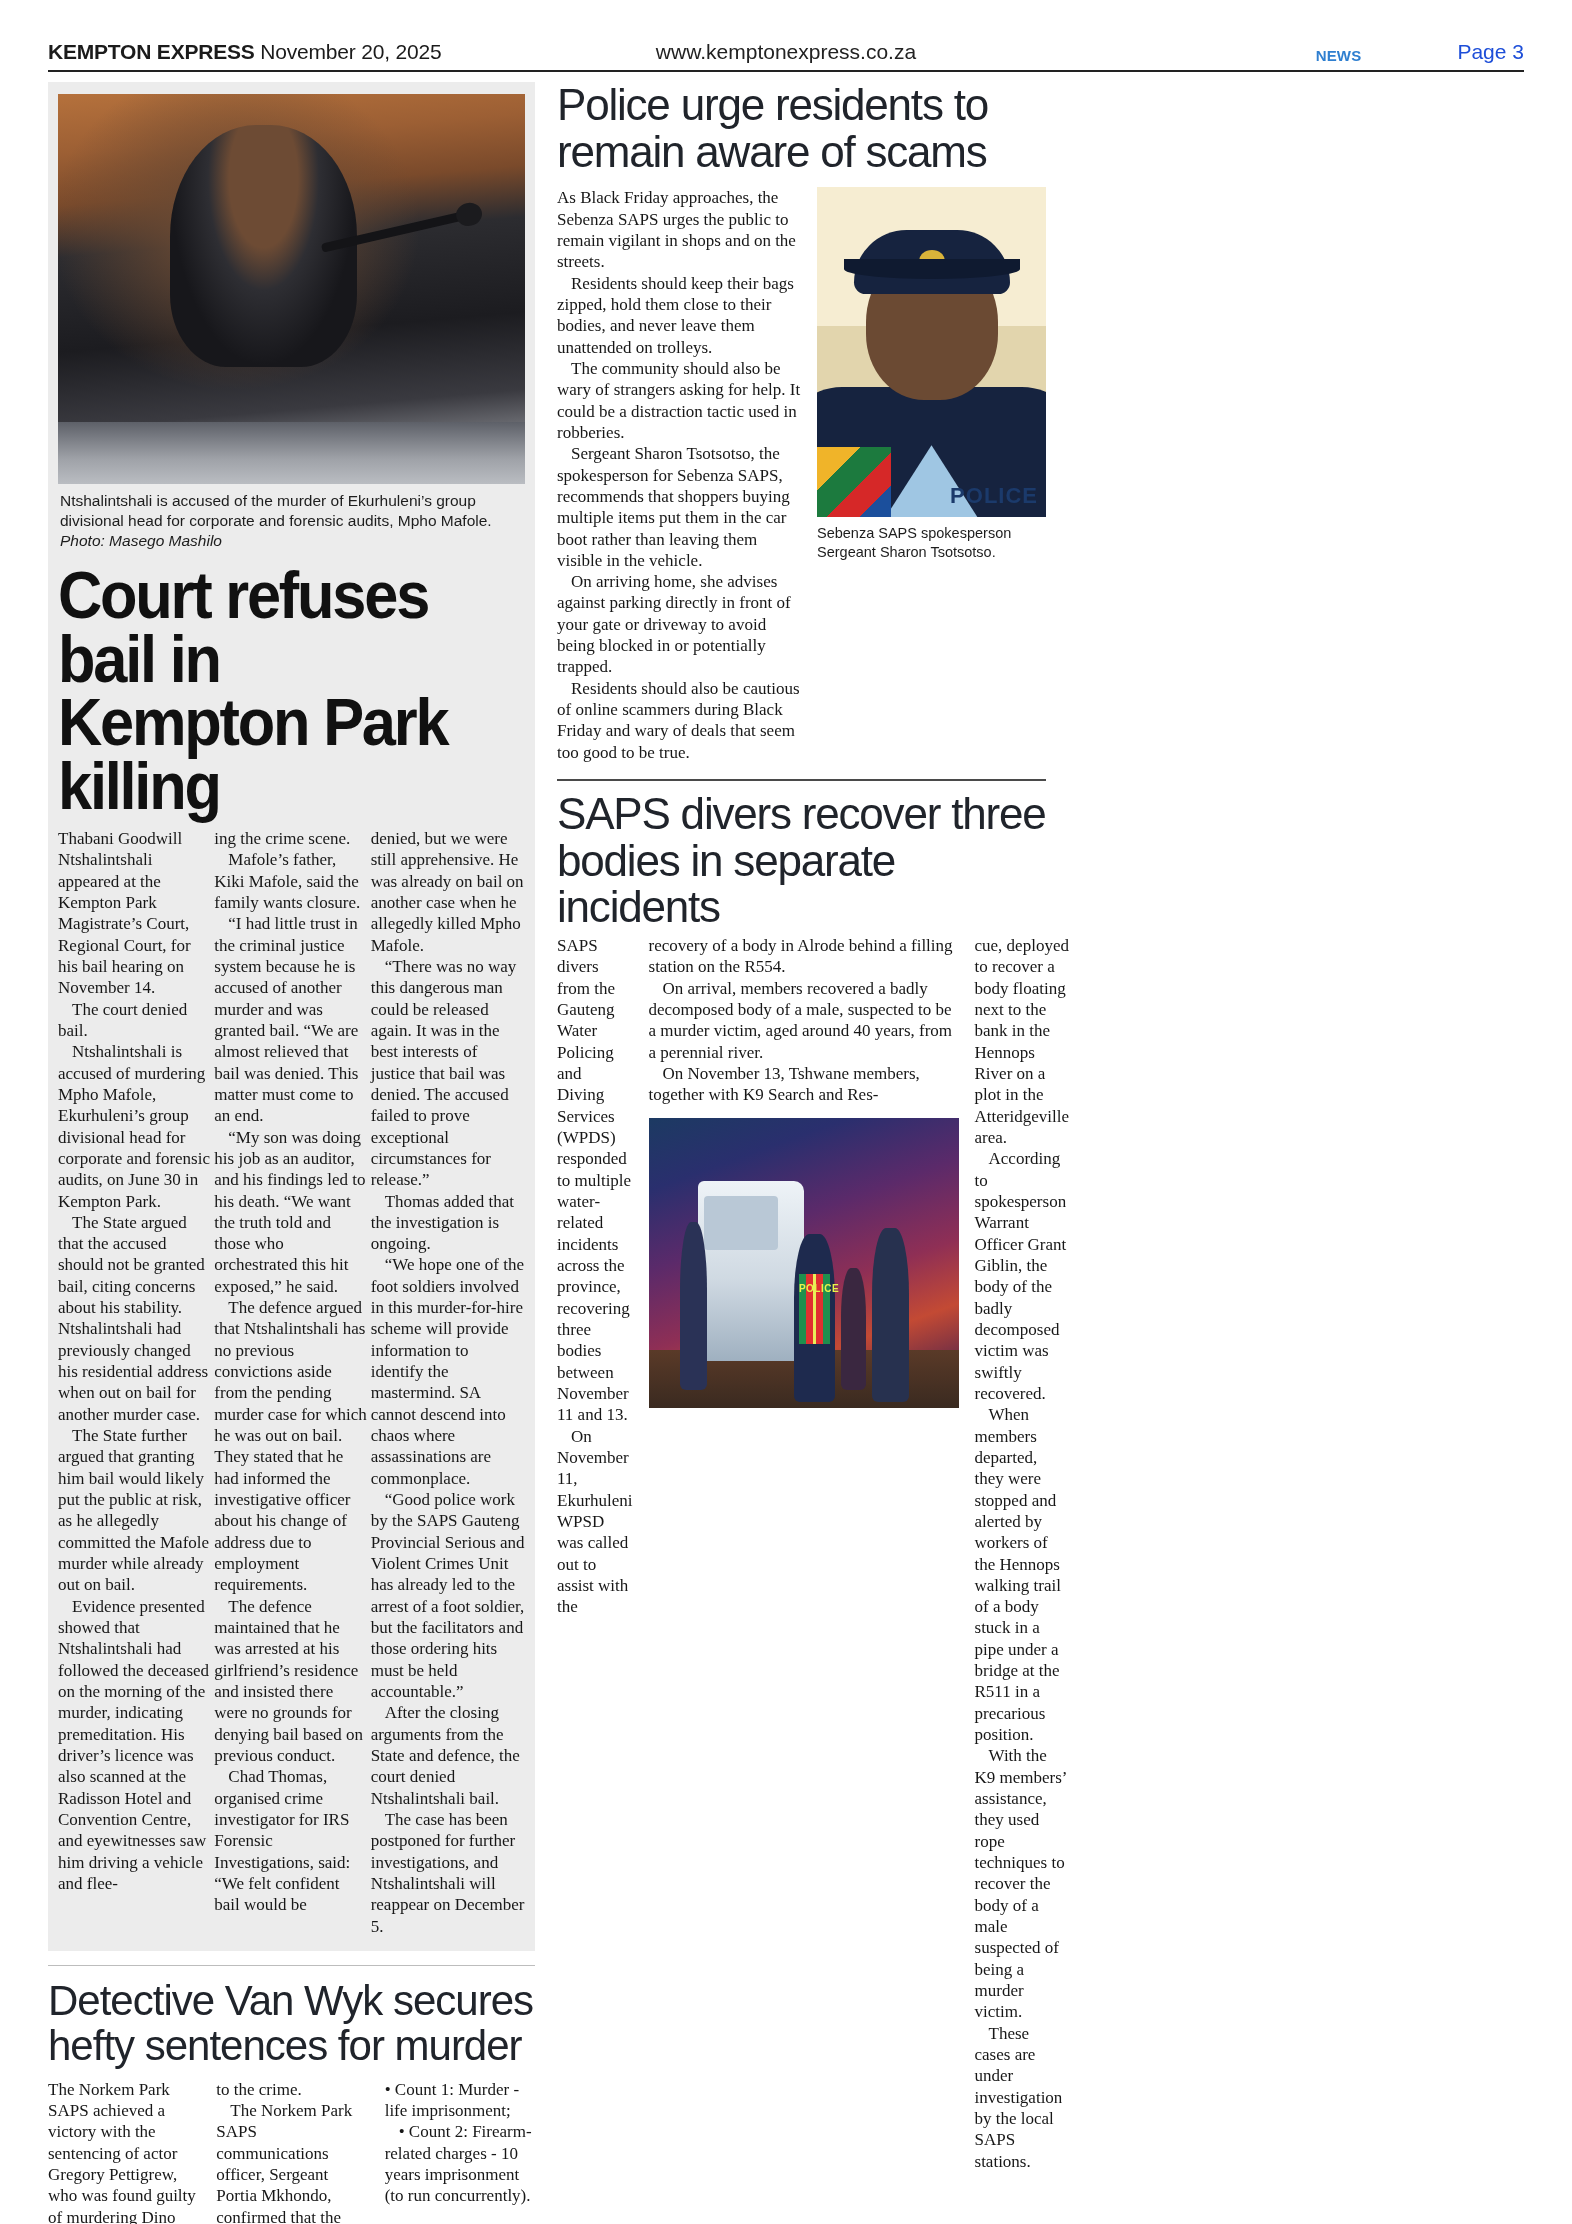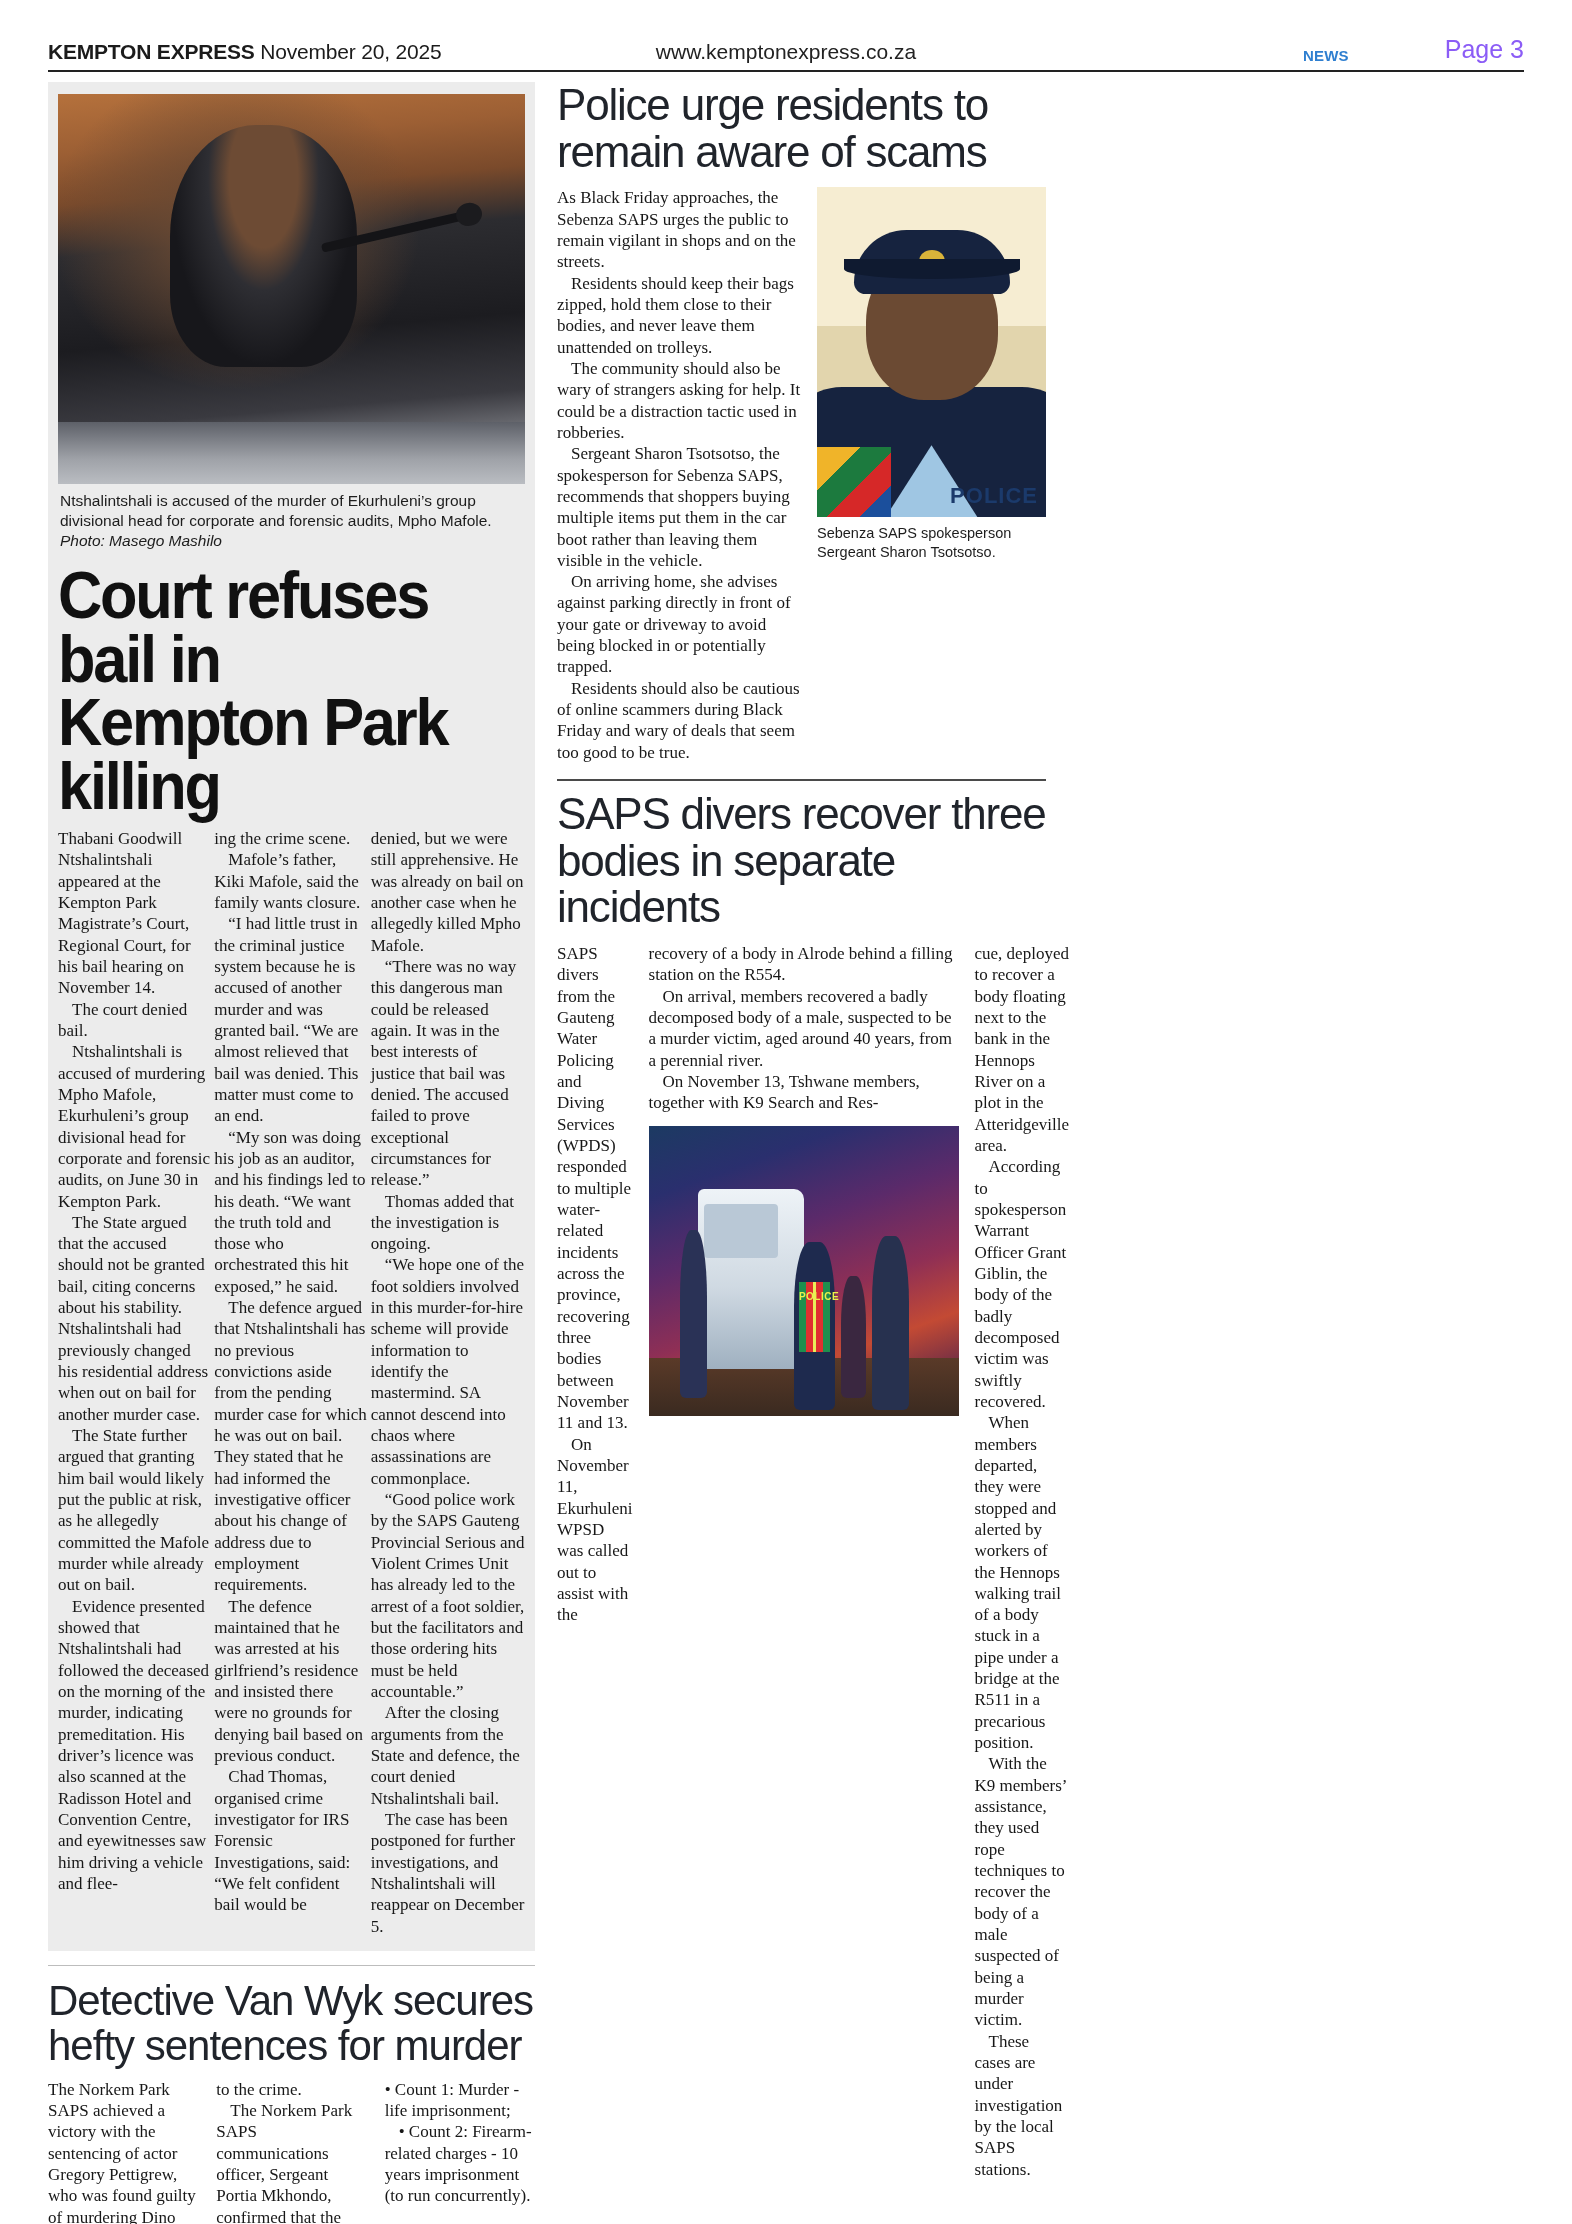--- a/index.html
+++ b/index.html
@@ -18,21 +18,21 @@
     padding-bottom: 6px; position: relative;
   }
   .mast-left { font-family: "Liberation Sans", sans-serif; font-size: 21px; color: #1b1b1b; letter-spacing: -.2px; }
   .mast-left b { font-weight: 700; }
   .mast-url {
     position: absolute; left: 0; right: 0; text-align: center;
     font-family: "Liberation Sans", sans-serif; font-size: 21px; color: #222;
   }
   .mast-right { margin-left: auto; display: flex; align-items: flex-end; gap: 96px; }
   .mast-news { font-family: "Liberation Sans", sans-serif; font-weight: 700; font-size: 15px; color: #2f7fd0; letter-spacing: .2px; }
-  .mast-page { font-family: "Liberation Sans", sans-serif; font-size: 25px; color: #8b5cf6; }
+  .mast-page { font-family: "Liberation Sans", sans-serif; font-size: 21px; color: #1d4ed8; }
   .mast-rule { height: 2px; background: #222; margin: 0 0 0 0; }
 
   
   .cols { display: flex; gap: 22px; margin-top: 10px; }
   .col-left { width: 487px; }
   .col-right { width: 489px; }
 
   
   .photo { position: relative; overflow: hidden; background: #2a2a2a; }
   .photo-caption {
@@ -274,21 +274,21 @@
               <div class="pol">POLICE</div>
             </div>
             <div class="small-cap" style="padding-top:7px;">Sebenza SAPS spokesperson Sergeant Sharon Tsotsotso.</div>
           </div>
         </div>
       </div>
 
       <div class="rule-mid"></div>
 
       <div>
-        <div class="h-sans" style="margin-bottom:12px;">
+        <div class="h-sans" style="margin-bottom:4px;">
           <div>SAPS divers recover three</div>
           <div>bodies in separate incidents</div>
         </div>
         <div style="display:flex; gap:16px;">
           <div class="bodytext" style="flex:1">
               <div>
                 <p class="first">SAPS divers from the Gauteng Water Policing and Diving Services (WPDS) responded to multiple water-related incidents across the province, recovering three bodies between November 11 and 13.</p>
                 <p>On November 11, Ekurhuleni WPSD was called out to assist with the</p>
               </div>
             </div>

